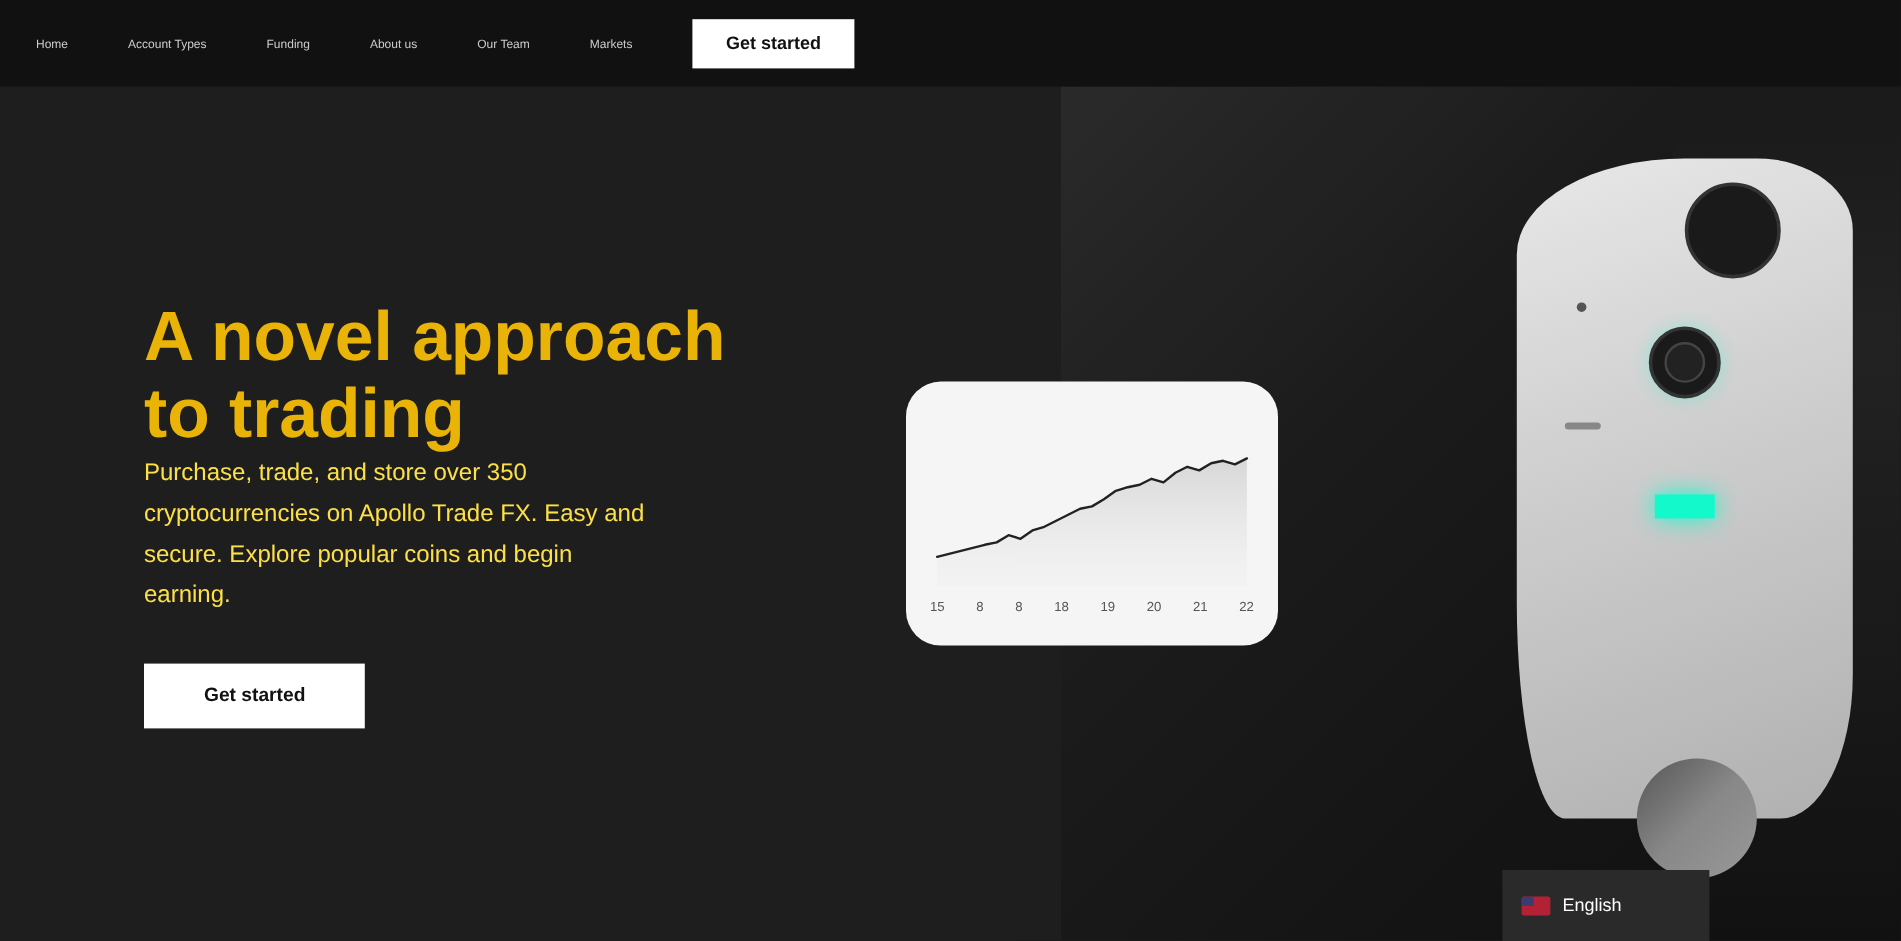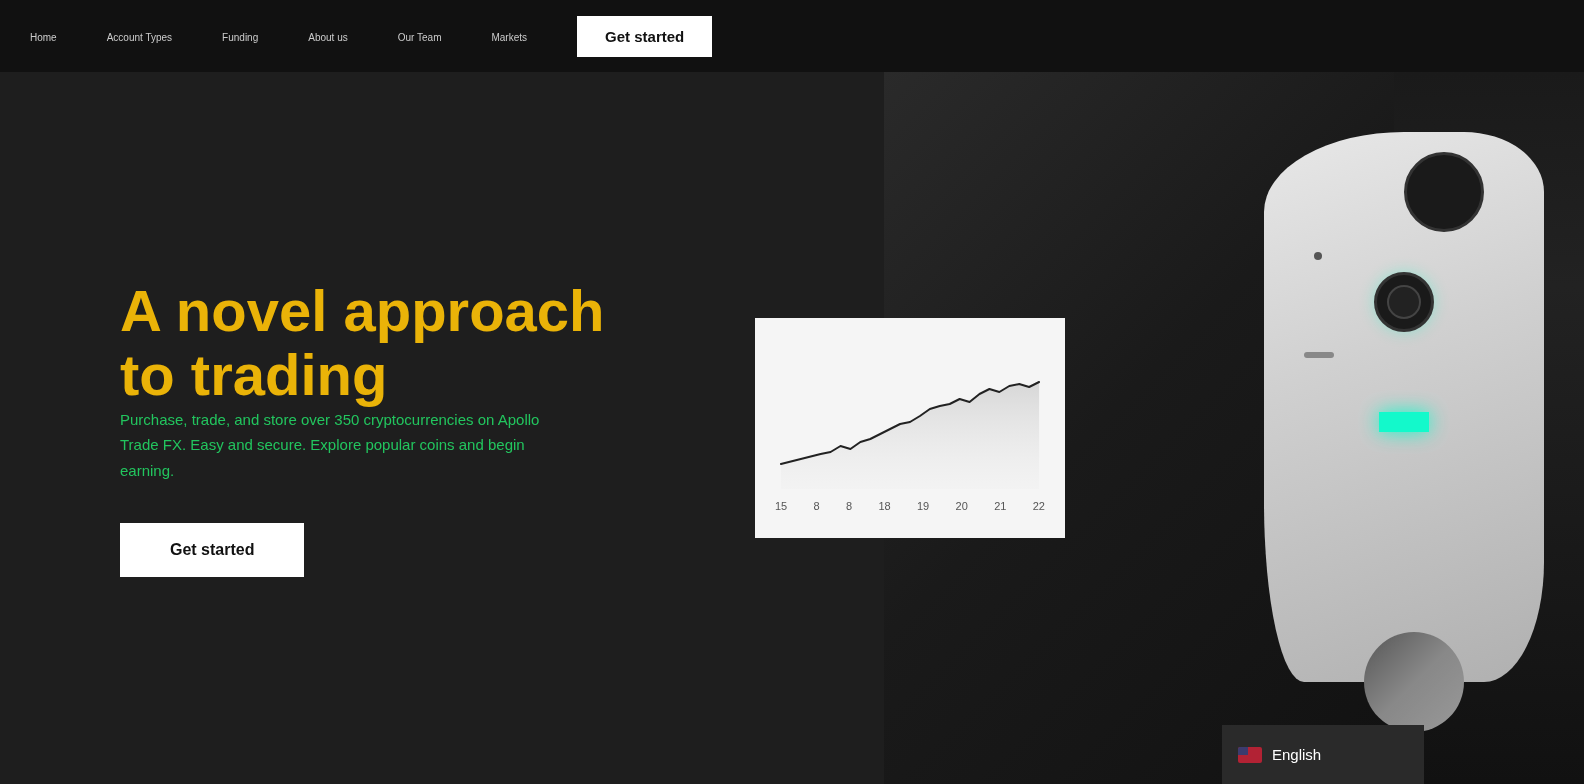--- a/index.html
+++ b/index.html
@@ -114,22 +114,22 @@
     }
 
     .hero-title {
       font-size: 58px;
       font-weight: 700;
       line-height: 1.1;
       color: #eab308;
     }
 
     .hero-desc {
-      font-size: 15px;
-      color: #22c55e;
+      font-size: 20px;
+      color: #fde047;
       line-height: 1.7;
       margin-bottom: 40px;
       max-width: 430px;
     }
 
     .hero-btn {
       background: #fff;
       color: #111;
       border: none;
       padding: 18px 50px;
@@ -143,20 +143,21 @@
     .chart-card {
       position: absolute;
       left: 755px;
       top: 50%;
       transform: translateY(-50%);
       width: 310px;
       height: 220px;
       background: #f5f5f5;
       z-index: 5;
       padding: 16px;
+      border-radius: 29px;
     }
 
     .chart-area {
       width: 100%;
       height: 160px;
     }
 
     .chart-labels {
       display: flex;
       justify-content: space-between;
@@ -288,21 +289,21 @@
       height: 100px;
       border-radius: 50%;
       background: linear-gradient(135deg, #555 0%, #888 50%, #999 100%);
     }
 
     
     .lang-selector {
       position: fixed;
       bottom: 0;
       right: 160px;
-      width: 202px;
+      width: 172px;
       height: 59px;
       background: #2a2a2a;
       display: flex;
       align-items: center;
       gap: 10px;
       padding: 0 16px;
       z-index: 100;
     }
 
     .flag-icon {

